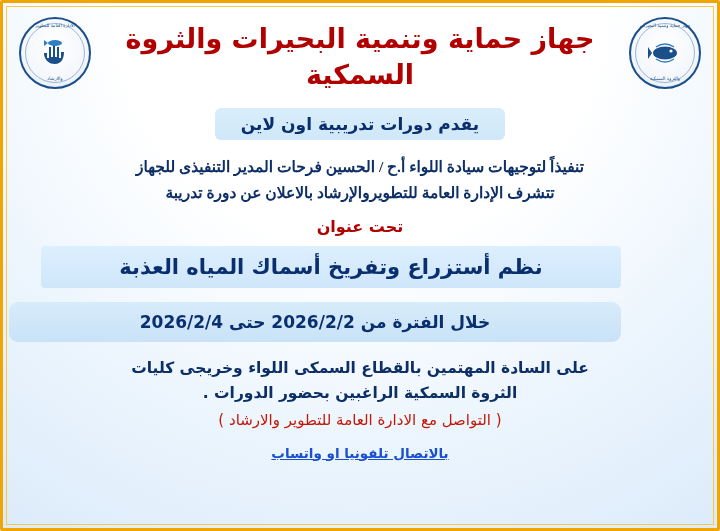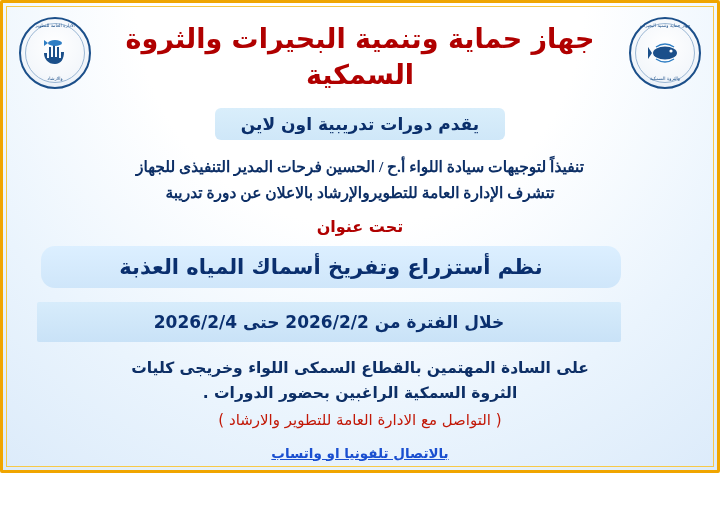--- a/index.html
+++ b/index.html
@@ -10,21 +10,21 @@
   body {
     width: 720px;
     height: 531px;
     background: #ffffff;
     font-family: "DejaVu Sans", "Liberation Sans", sans-serif;
     overflow: hidden;
   }
   .poster {
     position: relative;
     width: 720px;
-    height: 473px;
+    height: 531px;
     box-sizing: border-box;
     background:
       radial-gradient(circle at 50% 0%, #ffffff 0%, #ffffff 38%, #eaf4fd 72%, #dcebfa 100%);
     border: 3px solid #f0a500;
     border-radius: 2px;
     overflow: hidden;
   }
   .poster::before {
     content: "";
     position: absolute;
@@ -118,33 +118,33 @@
     margin-top: 10px;
     font-size: 16px;
     font-weight: bold;
     color: #b00000;
   }
   .course-band {
     margin: 10px auto 0 auto;
     width: 560px;
     background: linear-gradient(180deg, #dcefff 0%, #cfe6fa 100%);
     padding: 9px 10px;
-    border-radius: 14px;
+    border-radius: 4px;
   }
   .course-title {
     font-size: 21px;
     font-weight: bold;
     color: #0a2f6e;
   }
   .period-band {
     margin: 14px auto 0 auto;
     width: 560px;
     background: linear-gradient(180deg, #d7ecfb 0%, #c9e2f7 100%);
-    padding: 10px 12px;
-    border-radius: 2px;
+    padding: 10px 26px;
+    border-radius: 9px;
   }
   .period-text {
     font-size: 17px;
     font-weight: bold;
     color: #0a2f6e;
     direction: ltr;
     unicode-bidi: plaintext;
   }
   .audience {
     margin-top: 14px;

